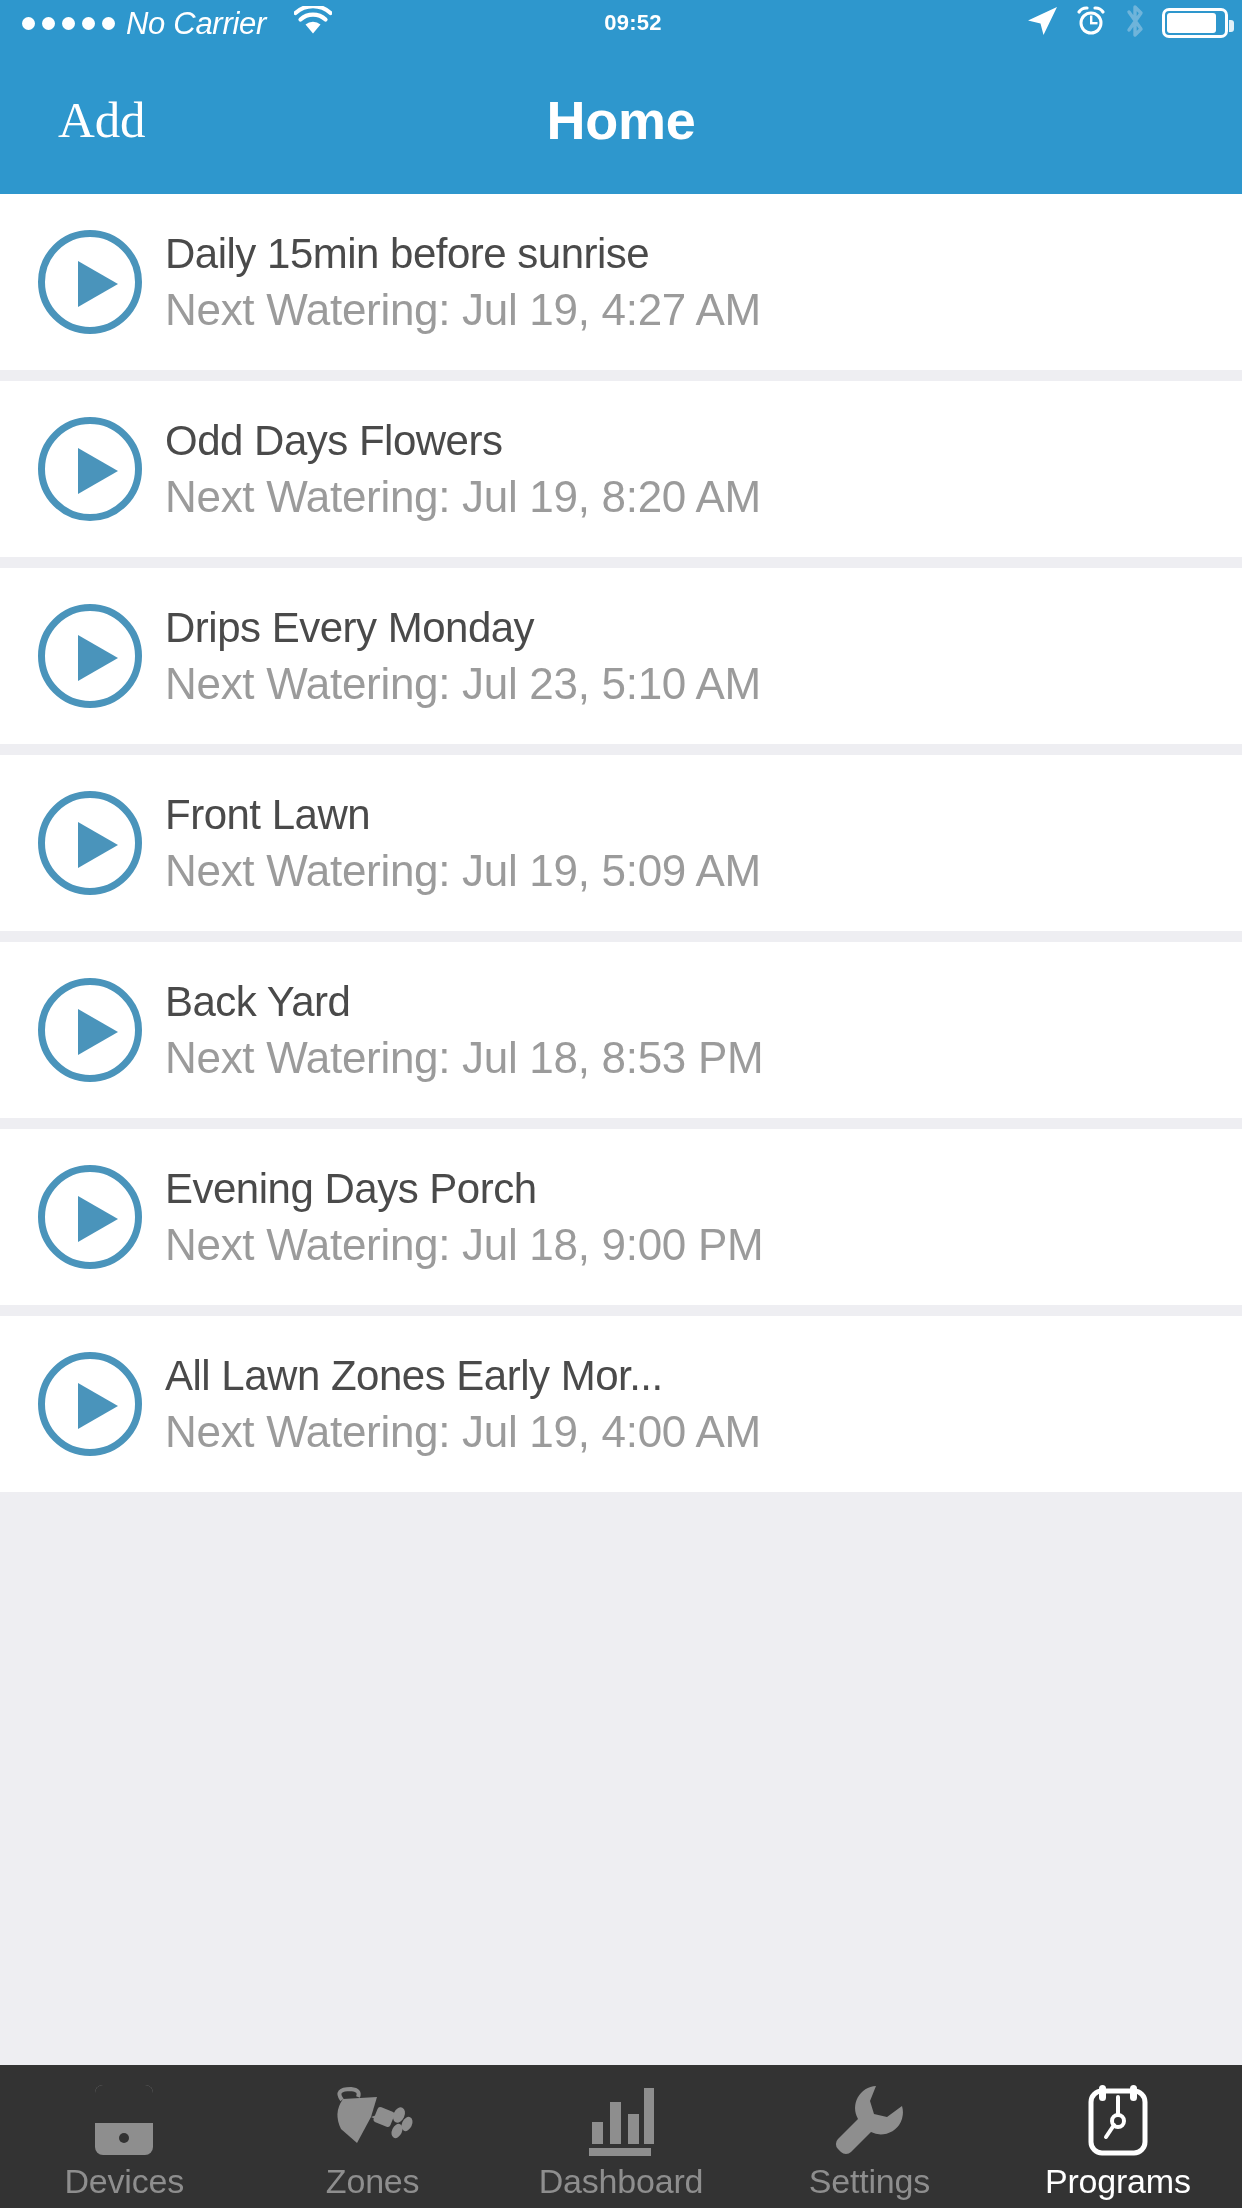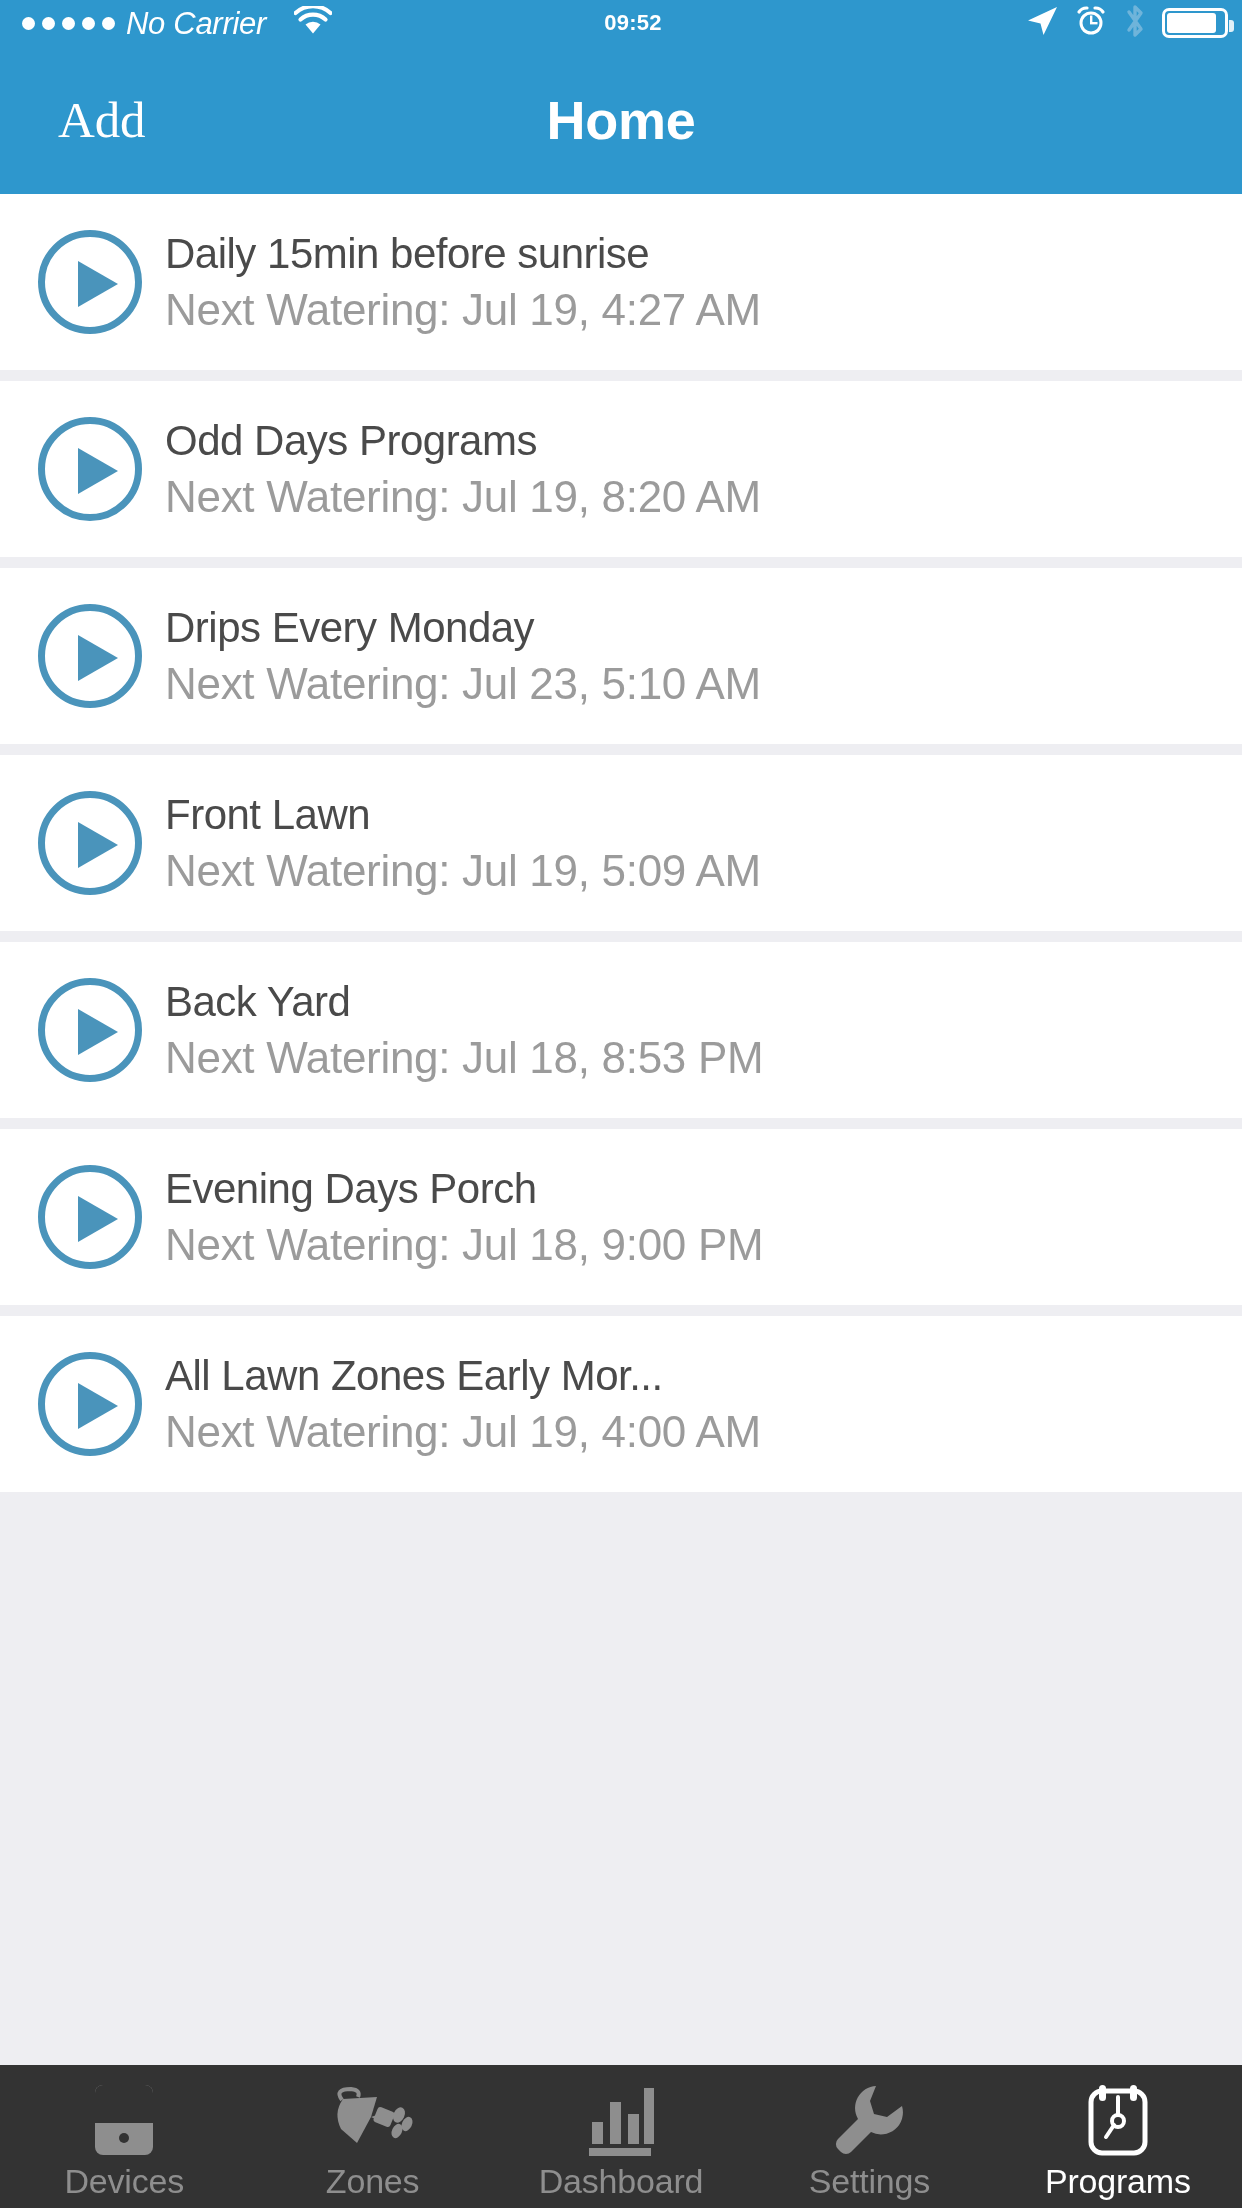--- a/index.html
+++ b/index.html
@@ -205,21 +205,21 @@
         <div class="play-btn"></div>
         <div class="row-text">
           <div class="row-title">Daily 15min before sunrise</div>
           <div class="row-sub">Next Watering: Jul 19, 4:27 AM</div>
         </div>
       </div>
       <div class="gap"></div>
       <div class="row">
         <div class="play-btn"></div>
         <div class="row-text">
-          <div class="row-title">Odd Days Programs</div>
+          <div class="row-title">Odd Days Flowers</div>
           <div class="row-sub">Next Watering: Jul 19, 8:20 AM</div>
         </div>
       </div>
       <div class="gap"></div>
       <div class="row">
         <div class="play-btn"></div>
         <div class="row-text">
           <div class="row-title">Drips Every Monday</div>
           <div class="row-sub">Next Watering: Jul 23, 5:10 AM</div>
         </div>

